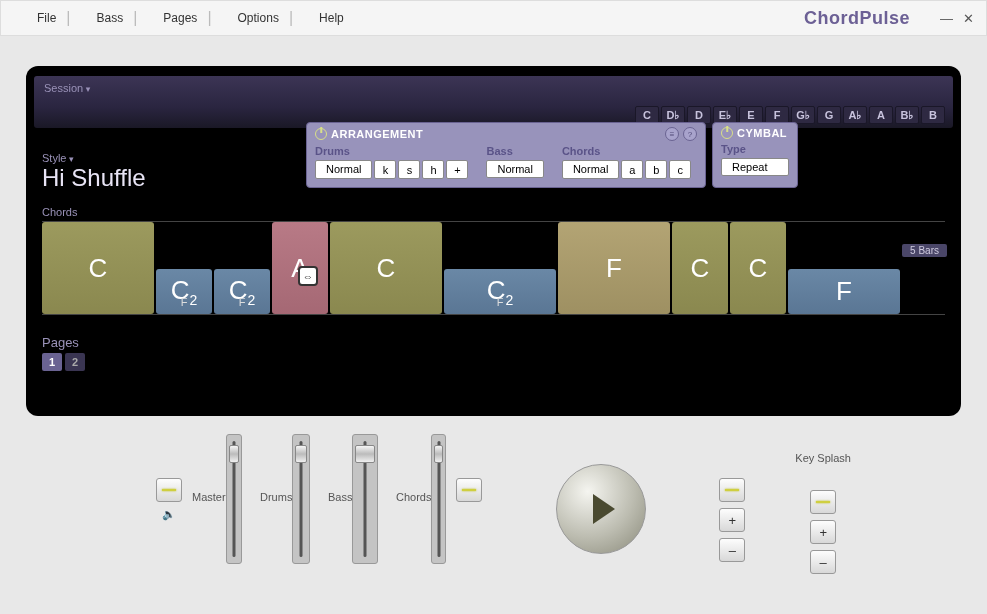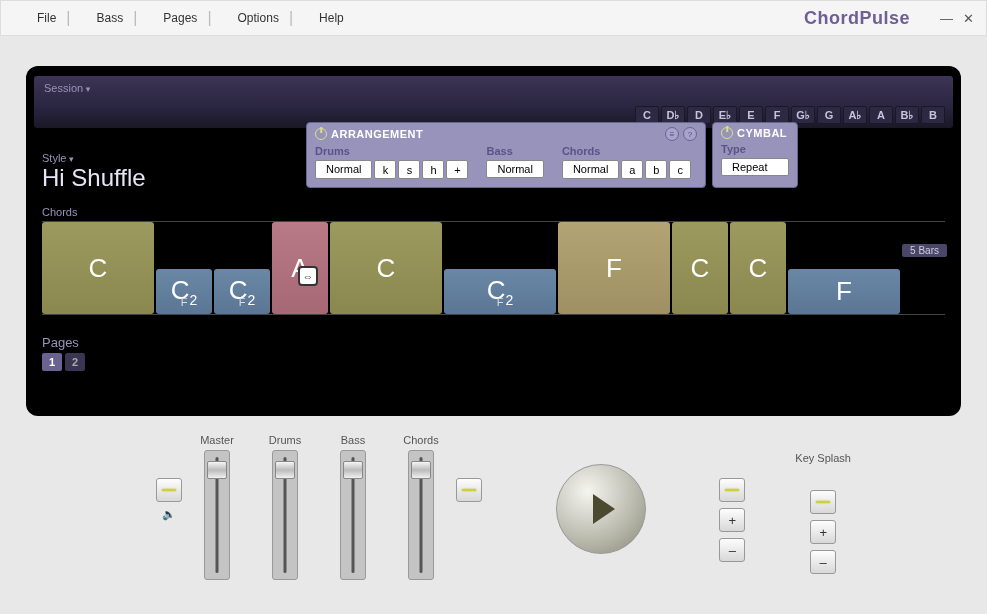--- a/index.html
+++ b/index.html
@@ -66,21 +66,21 @@
 
 .pages-lbl { font-size: 13px; color: #9a92b8; margin: 20px 0 3px 8px; }
 .page-btns { display: flex; gap: 3px; margin-left: 8px; }
 .page-btn { width: 20px; height: 18px; font-size: 11px; font-weight: 700; display: flex; align-items: center; justify-content: center; border-radius: 2px; cursor: pointer; }
 .page-btn.active { background: #6a6392; color: #fff; }
 .page-btn.inactive { background: #3a3552; color: #aaa; }
 
 
 .bottom { display: flex; align-items: flex-start; padding: 10px 26px 0 26px; gap: 10px; }
 .fader-group { display: flex; gap: 18px; }
-.fader-col { display: flex; flex-direction: column; align-items: center; width: 50px; }
+.fader-col { display: flex; flex-direction: row; align-items: center; width: 50px; }
 .fader-lbl { font-size: 11px; color: #555; margin-bottom: 4px; }
 .fader { width: 26px; height: 130px; background: #c4c4c4; border: 1px solid #999; border-radius: 3px; position: relative; }
 .fader::before { content:""; position:absolute; left:50%; top:6px; bottom:6px; width:3px; background:#555; transform:translateX(-50%); border-radius:2px; }
 .fader-knob { position: absolute; left: 2px; right: 2px; height: 18px; background: linear-gradient(to bottom,#f5f5f5,#bbb,#f0f0f0); border: 1px solid #888; border-radius: 2px; }
 .sq-btn { width: 26px; height: 24px; background: linear-gradient(to bottom,#fdfdfd,#d8d8d8); border: 1px solid #999; border-radius: 3px; display:flex;align-items:center;justify-content:center; cursor: pointer; font-size: 13px; color:#333; }
 .sq-btn .bar { width:14px; height:2px; background:#cfcf40; box-shadow:0 0 2px #bb0; position:relative; }
 .play-btn { width: 90px; height: 90px; border-radius: 50%; background: radial-gradient(circle at 35% 30%, #f5f5f0, #bcbcb0 55%, #888878); border: 1px solid #999; display:flex;align-items:center;justify-content:center; cursor:pointer; }
 .play-tri { width:0;height:0;border-left:22px solid #4a4a30;border-top:15px solid transparent;border-bottom:15px solid transparent; margin-left:6px; }
 .vcol { display:flex;flex-direction:column;gap:6px; align-items:center; }
 </style>

